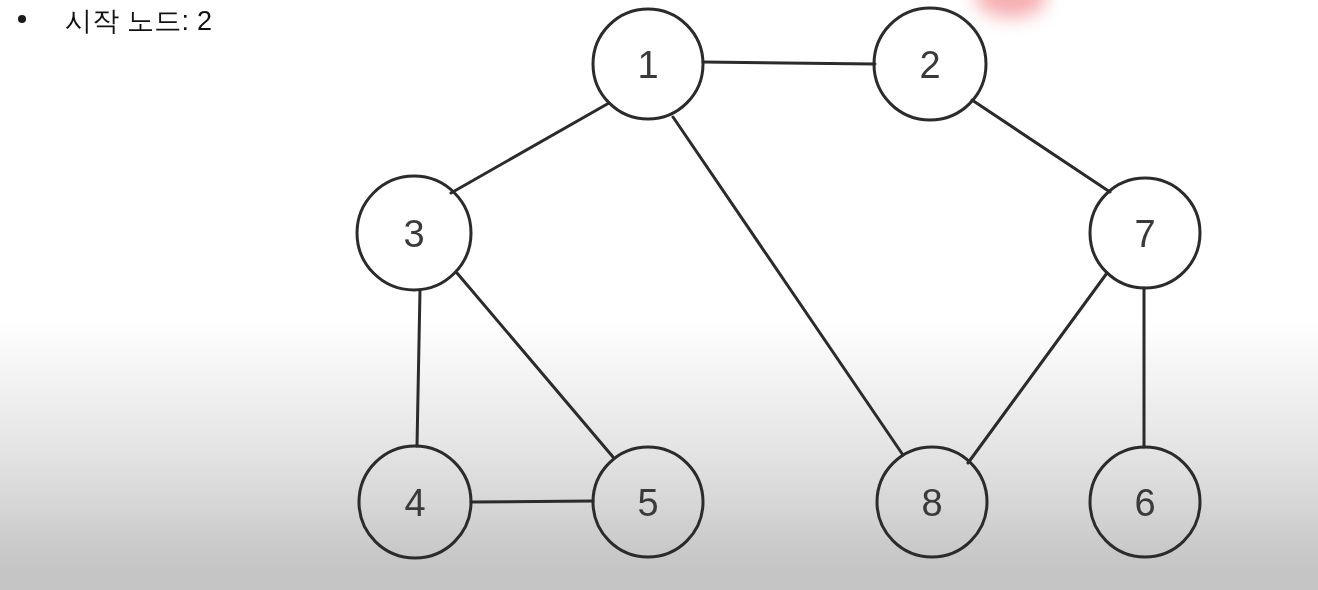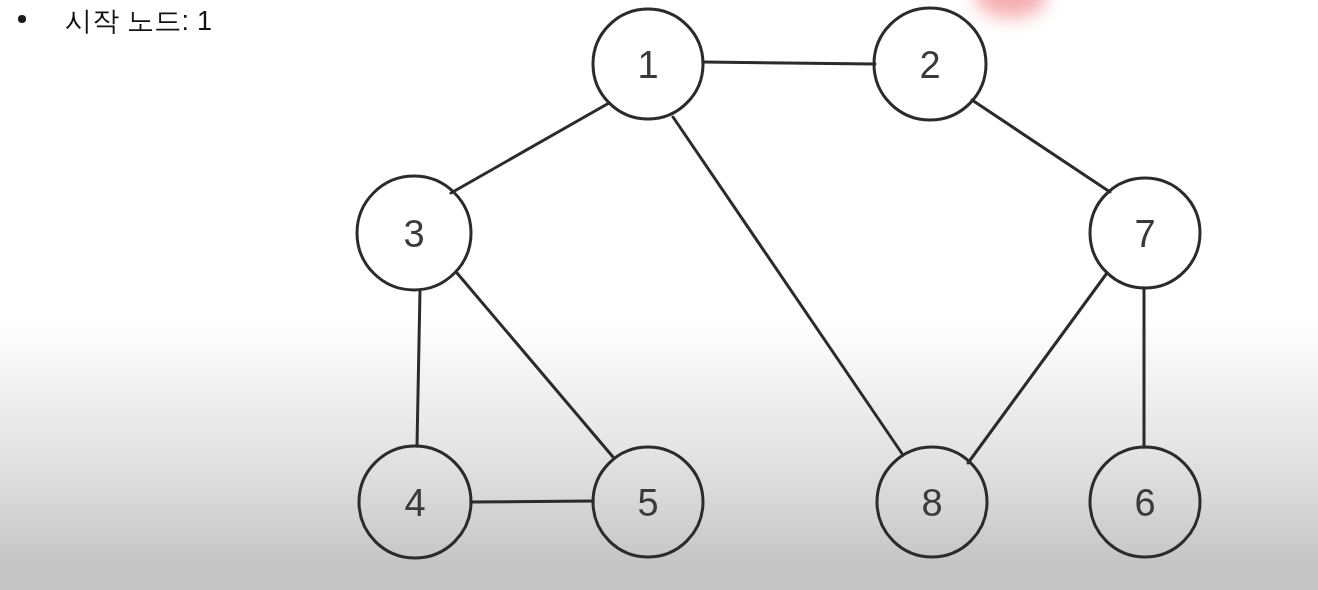--- a/index.html
+++ b/index.html
@@ -98,21 +98,21 @@
 <body>
 
 <div id="screen">
 
   <div id="bg-gradient"></div>
 
   <div id="pink-blob"></div>
 
   <div id="bullet-line">
     <span id="bullet-dot"></span>
-    <span id="bullet-text">시작 노드: 1</span>
+    <span id="bullet-text">시작 노드: 2</span>
   </div>
 
   <svg id="graph-svg" width="1318" height="590">
     <g id="edges-layer">
         <line x1="703" y1="62" x2="875" y2="64" class="edge" stroke="#2b2b2b"></line>
         <line x1="609" y1="103" x2="451" y2="193" class="edge" stroke="#2b2b2b"></line>
         <line x1="673" y1="117" x2="903" y2="455" class="edge" stroke="#2b2b2b"></line>
         <line x1="972" y1="100" x2="1110" y2="192" class="edge" stroke="#2b2b2b"></line>
         <line x1="420" y1="290" x2="417" y2="446" class="edge" stroke="#2b2b2b"></line>
         <line x1="457" y1="273" x2="613" y2="457" class="edge" stroke="#2b2b2b"></line>

